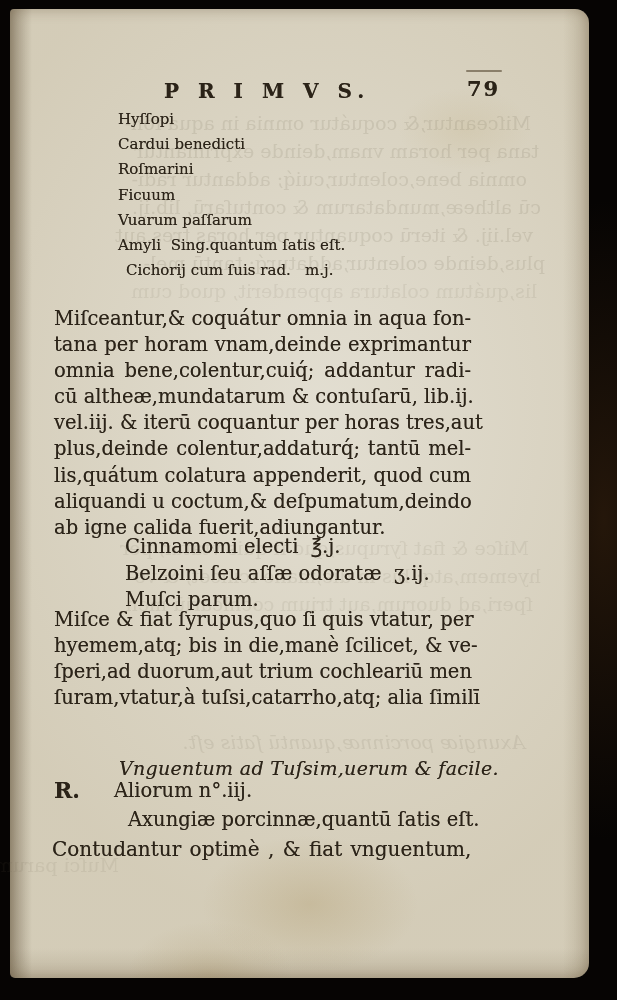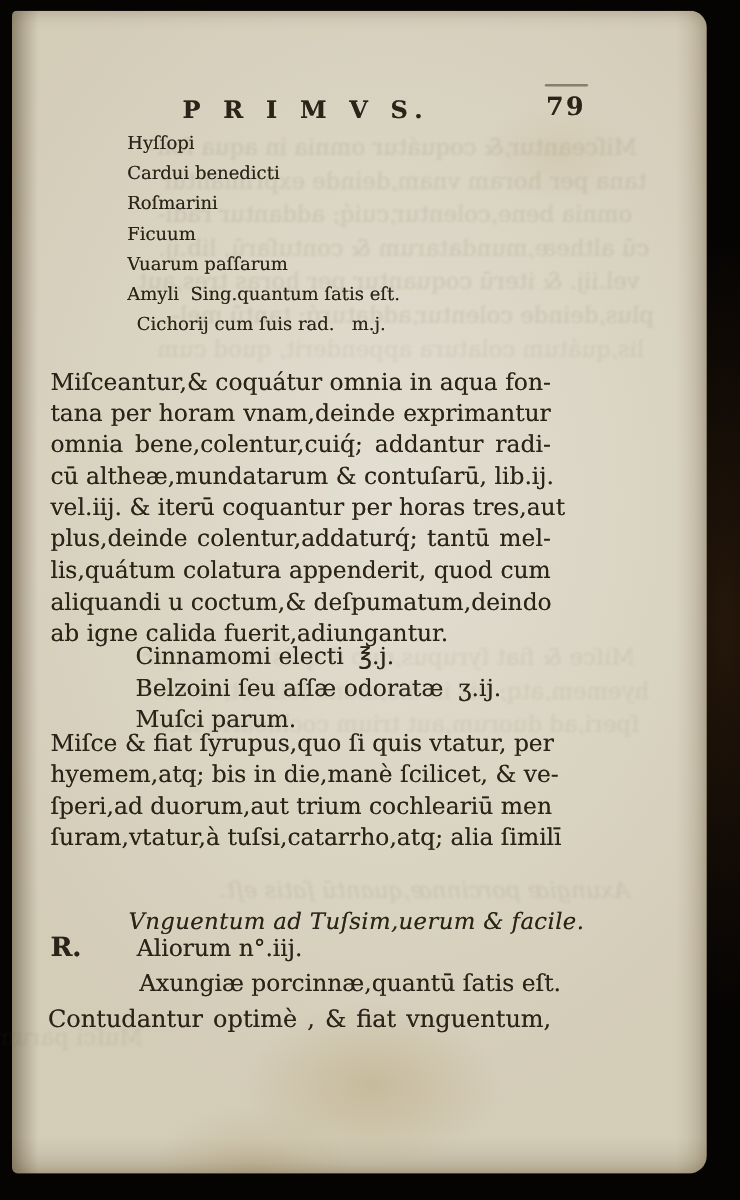--- a/index.html
+++ b/index.html
@@ -21,21 +21,21 @@
       radial-gradient(90px 55px at 455px 120px, rgba(182,160,104,.16), rgba(182,160,104,0) 75%),
       radial-gradient(110px 70px at 200px 965px, rgba(160,136,86,.22), rgba(160,136,86,0) 75%),
       linear-gradient(90deg, rgba(70,54,30,.38), rgba(70,54,30,0) 22px),
       linear-gradient(270deg, rgba(96,78,46,.20), rgba(96,78,46,0) 26px),
       linear-gradient(0deg, rgba(96,78,46,.18), rgba(96,78,46,0) 30px),
       radial-gradient(420px 560px at 54% 42%, rgba(255,255,252,.30), rgba(200,184,146,.16) 92%),
       #d6d0bf;
     box-shadow: inset 0 0 14px rgba(82,64,36,.35);
     color:#2b2318;
   }
-  .ink{ color:#2b2318; text-shadow:0 0 .5px rgba(43,35,24,.6); }
+  .ink{ color:#2b2318; text-shadow:0 0 .5px rgba(43,35,24,.6);margin-left:12px; }
 
   
   .showthrough{
     position:absolute; inset:0;
     transform:scaleX(-1);
     pointer-events:none;
     color:#6e6550;
     filter:blur(.7px);
   }
   .showthrough div{ position:absolute; white-space:nowrap; font-size:19px; }
@@ -75,21 +75,21 @@
   .list2{ position:absolute; left:103px; top:525px; font-size:19.5px; }
   .list2 .item{ height:26.6px; line-height:26.6px; white-space:nowrap; }
 
   .recipe-heading{
     position:absolute; left:97px; top:748px;
     font-size:19px; font-style:italic; letter-spacing:.3px;
     white-space:nowrap;
   }
   .recipe-row{ position:absolute; left:32px; top:770px; width:420px; font-size:19.5px; }
   .recipe-symbol{ position:absolute; left:0; top:-2px; font-size:22px; font-weight:bold; }
-  .recipe-item1{ position:absolute; left:72px; top:0; white-space:nowrap; }
+  .recipe-item1{ position:absolute; left:60px; top:0; white-space:nowrap; }
   .recipe-line2{ position:absolute; left:106px; top:799px; font-size:19.5px; white-space:nowrap; }
   .recipe-line3{ position:absolute; left:30px; top:828px; font-size:20px; word-spacing:2px; white-space:nowrap;text-align:right; }
 
   .sym{ font-family:"DejaVu Serif","DejaVu Sans",serif; }
 </style>
 </head>
 <body>
 
 <div class="scene">
   <div class="page">

